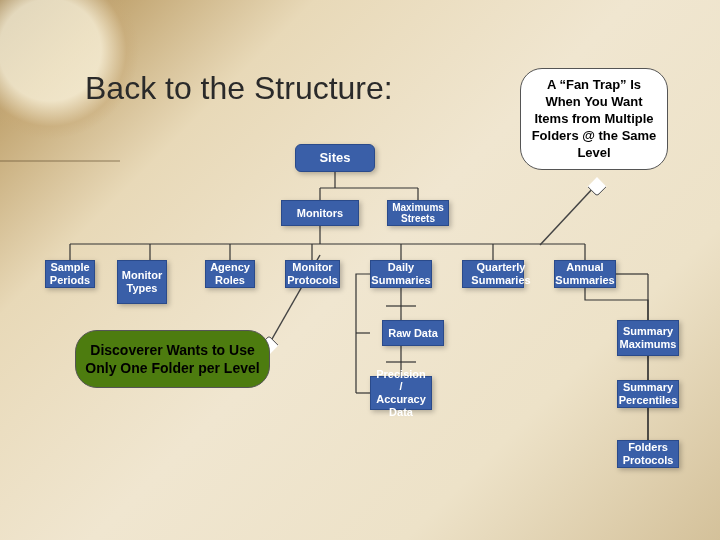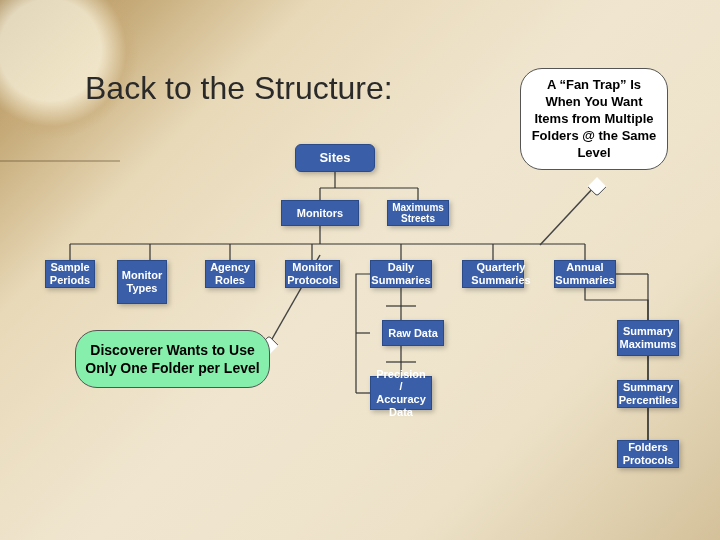--- a/index.html
+++ b/index.html
@@ -49,21 +49,21 @@
     text-align: center;
     line-height: 1.3;
     z-index: 5;
   }
   .callout-disc {
     position: absolute;
     top: 330px;
     left: 75px;
     width: 195px;
     padding: 10px 8px;
-    background: #86efac;
+    background: #4d7c0f;
     border: 1.5px solid #555;
     border-radius: 22px;
     font-size: 14px;
     font-weight: bold;
     text-align: center;
     line-height: 1.3;
     z-index: 5;
   }
   .callout-tail {
     position: absolute;

